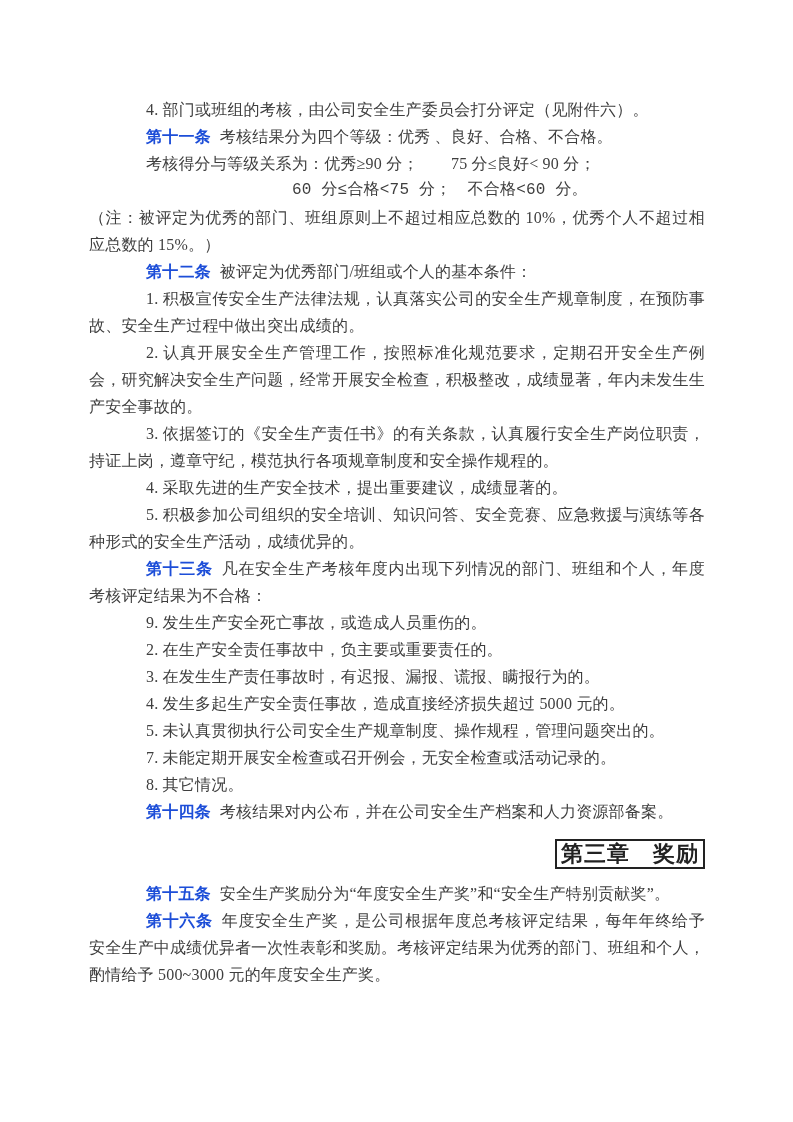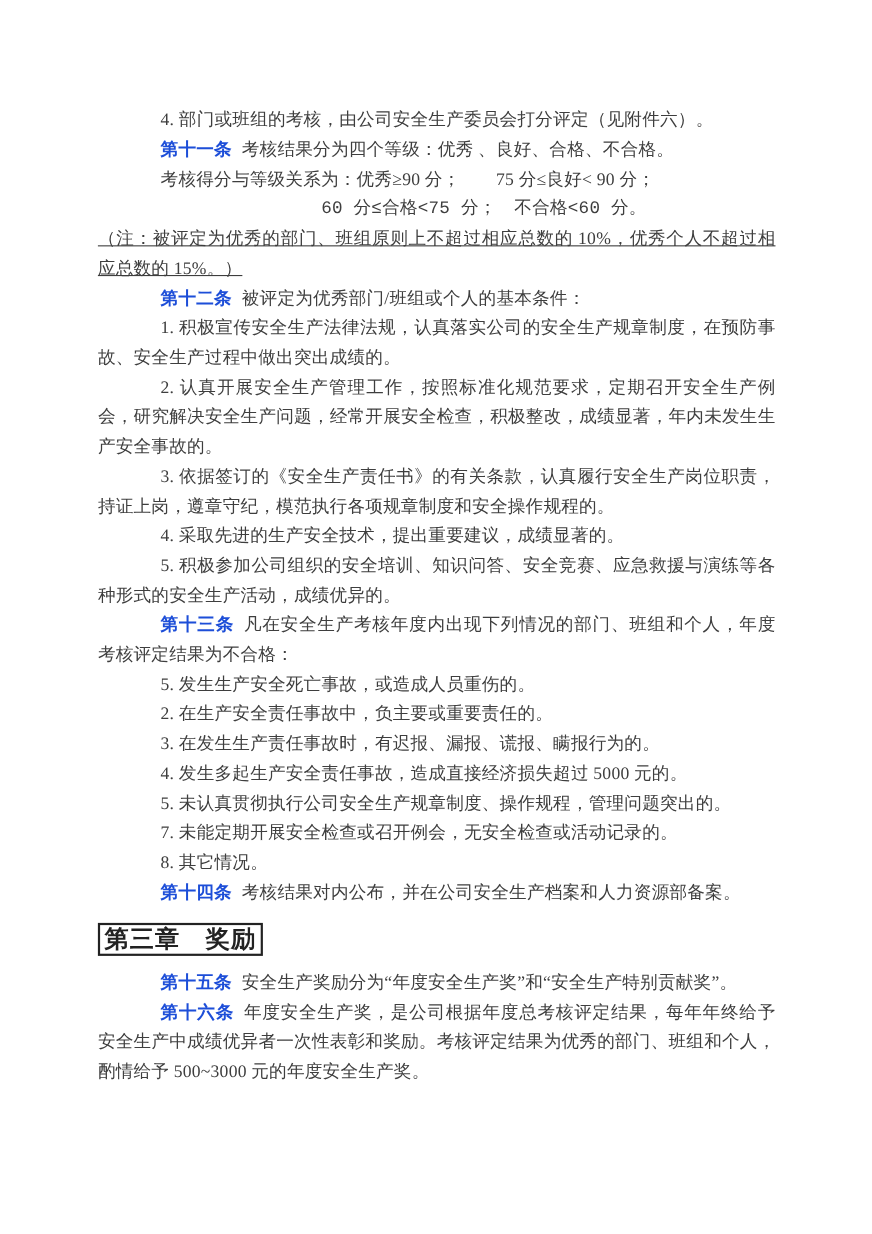--- a/index.html
+++ b/index.html
@@ -17,30 +17,30 @@
   }
   .para {
     margin: 0;
     font-size: 16px;
     line-height: 27px;
     letter-spacing: 0.2px;
     text-align: justify;
     text-justify: inter-ideograph;
   }
   .para.indent { text-indent: 57px; }
-  .para.plain  { text-indent: 0; text-decoration: underline; }
+  .para.plain  { text-indent: 0; }
   .para.offset { text-indent: 0; padding-left: 203px; text-align: left; font-family: Liberation Mono, monospace; }
   .article-label {
     font-family: "Liberation Sans", "DejaVu Sans", sans-serif;
     font-weight: 700;
     color: #1d4ed8;
     margin-right: 9px;
   }
   .chapter-row {
-    text-align: left;
+    text-align: right;
     margin: 14px 0 11px 0;
   }
   .chapter-box {
     display: inline-block;
     border: 2px solid #222222;
     padding: 1px 4px;
     font-size: 22px;
     line-height: 24px;
     font-weight: 700;
     letter-spacing: 1px;
@@ -66,21 +66,21 @@
     <p class="para indent"><span class="article-label">第十二条</span><span>被评定为优秀部门/班组或个人的基本条件：</span></p>
 
     <p class="para indent">1. 积极宣传安全生产法律法规，认真落实公司的安全生产规章制度，在预防事故、安全生产过程中做出突出成绩的。</p>
     <p class="para indent">2. 认真开展安全生产管理工作，按照标准化规范要求，定期召开安全生产例会，研究解决安全生产问题，经常开展安全检查，积极整改，成绩显著，年内未发生生产安全事故的。</p>
     <p class="para indent">3. 依据签订的《安全生产责任书》的有关条款，认真履行安全生产岗位职责，持证上岗，遵章守纪，模范执行各项规章制度和安全操作规程的。</p>
     <p class="para indent">4. 采取先进的生产安全技术，提出重要建议，成绩显著的。</p>
     <p class="para indent">5. 积极参加公司组织的安全培训、知识问答、安全竞赛、应急救援与演练等各种形式的安全生产活动，成绩优异的。</p>
 
     <p class="para indent"><span class="article-label">第十三条</span><span>凡在安全生产考核年度内出现下列情况的部门、班组和个人，年度考核评定结果为不合格：</span></p>
 
-    <p class="para indent">5. 发生生产安全死亡事故，或造成人员重伤的。</p>
+    <p class="para indent">9. 发生生产安全死亡事故，或造成人员重伤的。</p>
     <p class="para indent">2. 在生产安全责任事故中，负主要或重要责任的。</p>
     <p class="para indent">3. 在发生生产责任事故时，有迟报、漏报、谎报、瞒报行为的。</p>
     <p class="para indent">4. 发生多起生产安全责任事故，造成直接经济损失超过 5000 元的。</p>
     <p class="para indent">5. 未认真贯彻执行公司安全生产规章制度、操作规程，管理问题突出的。</p>
     <p class="para indent">7. 未能定期开展安全检查或召开例会，无安全检查或活动记录的。</p>
     <p class="para indent">8. 其它情况。</p>
 
     <p class="para indent"><span class="article-label">第十四条</span><span>考核结果对内公布，并在公司安全生产档案和人力资源部备案。</span></p>
 
     <div class="chapter-row">

